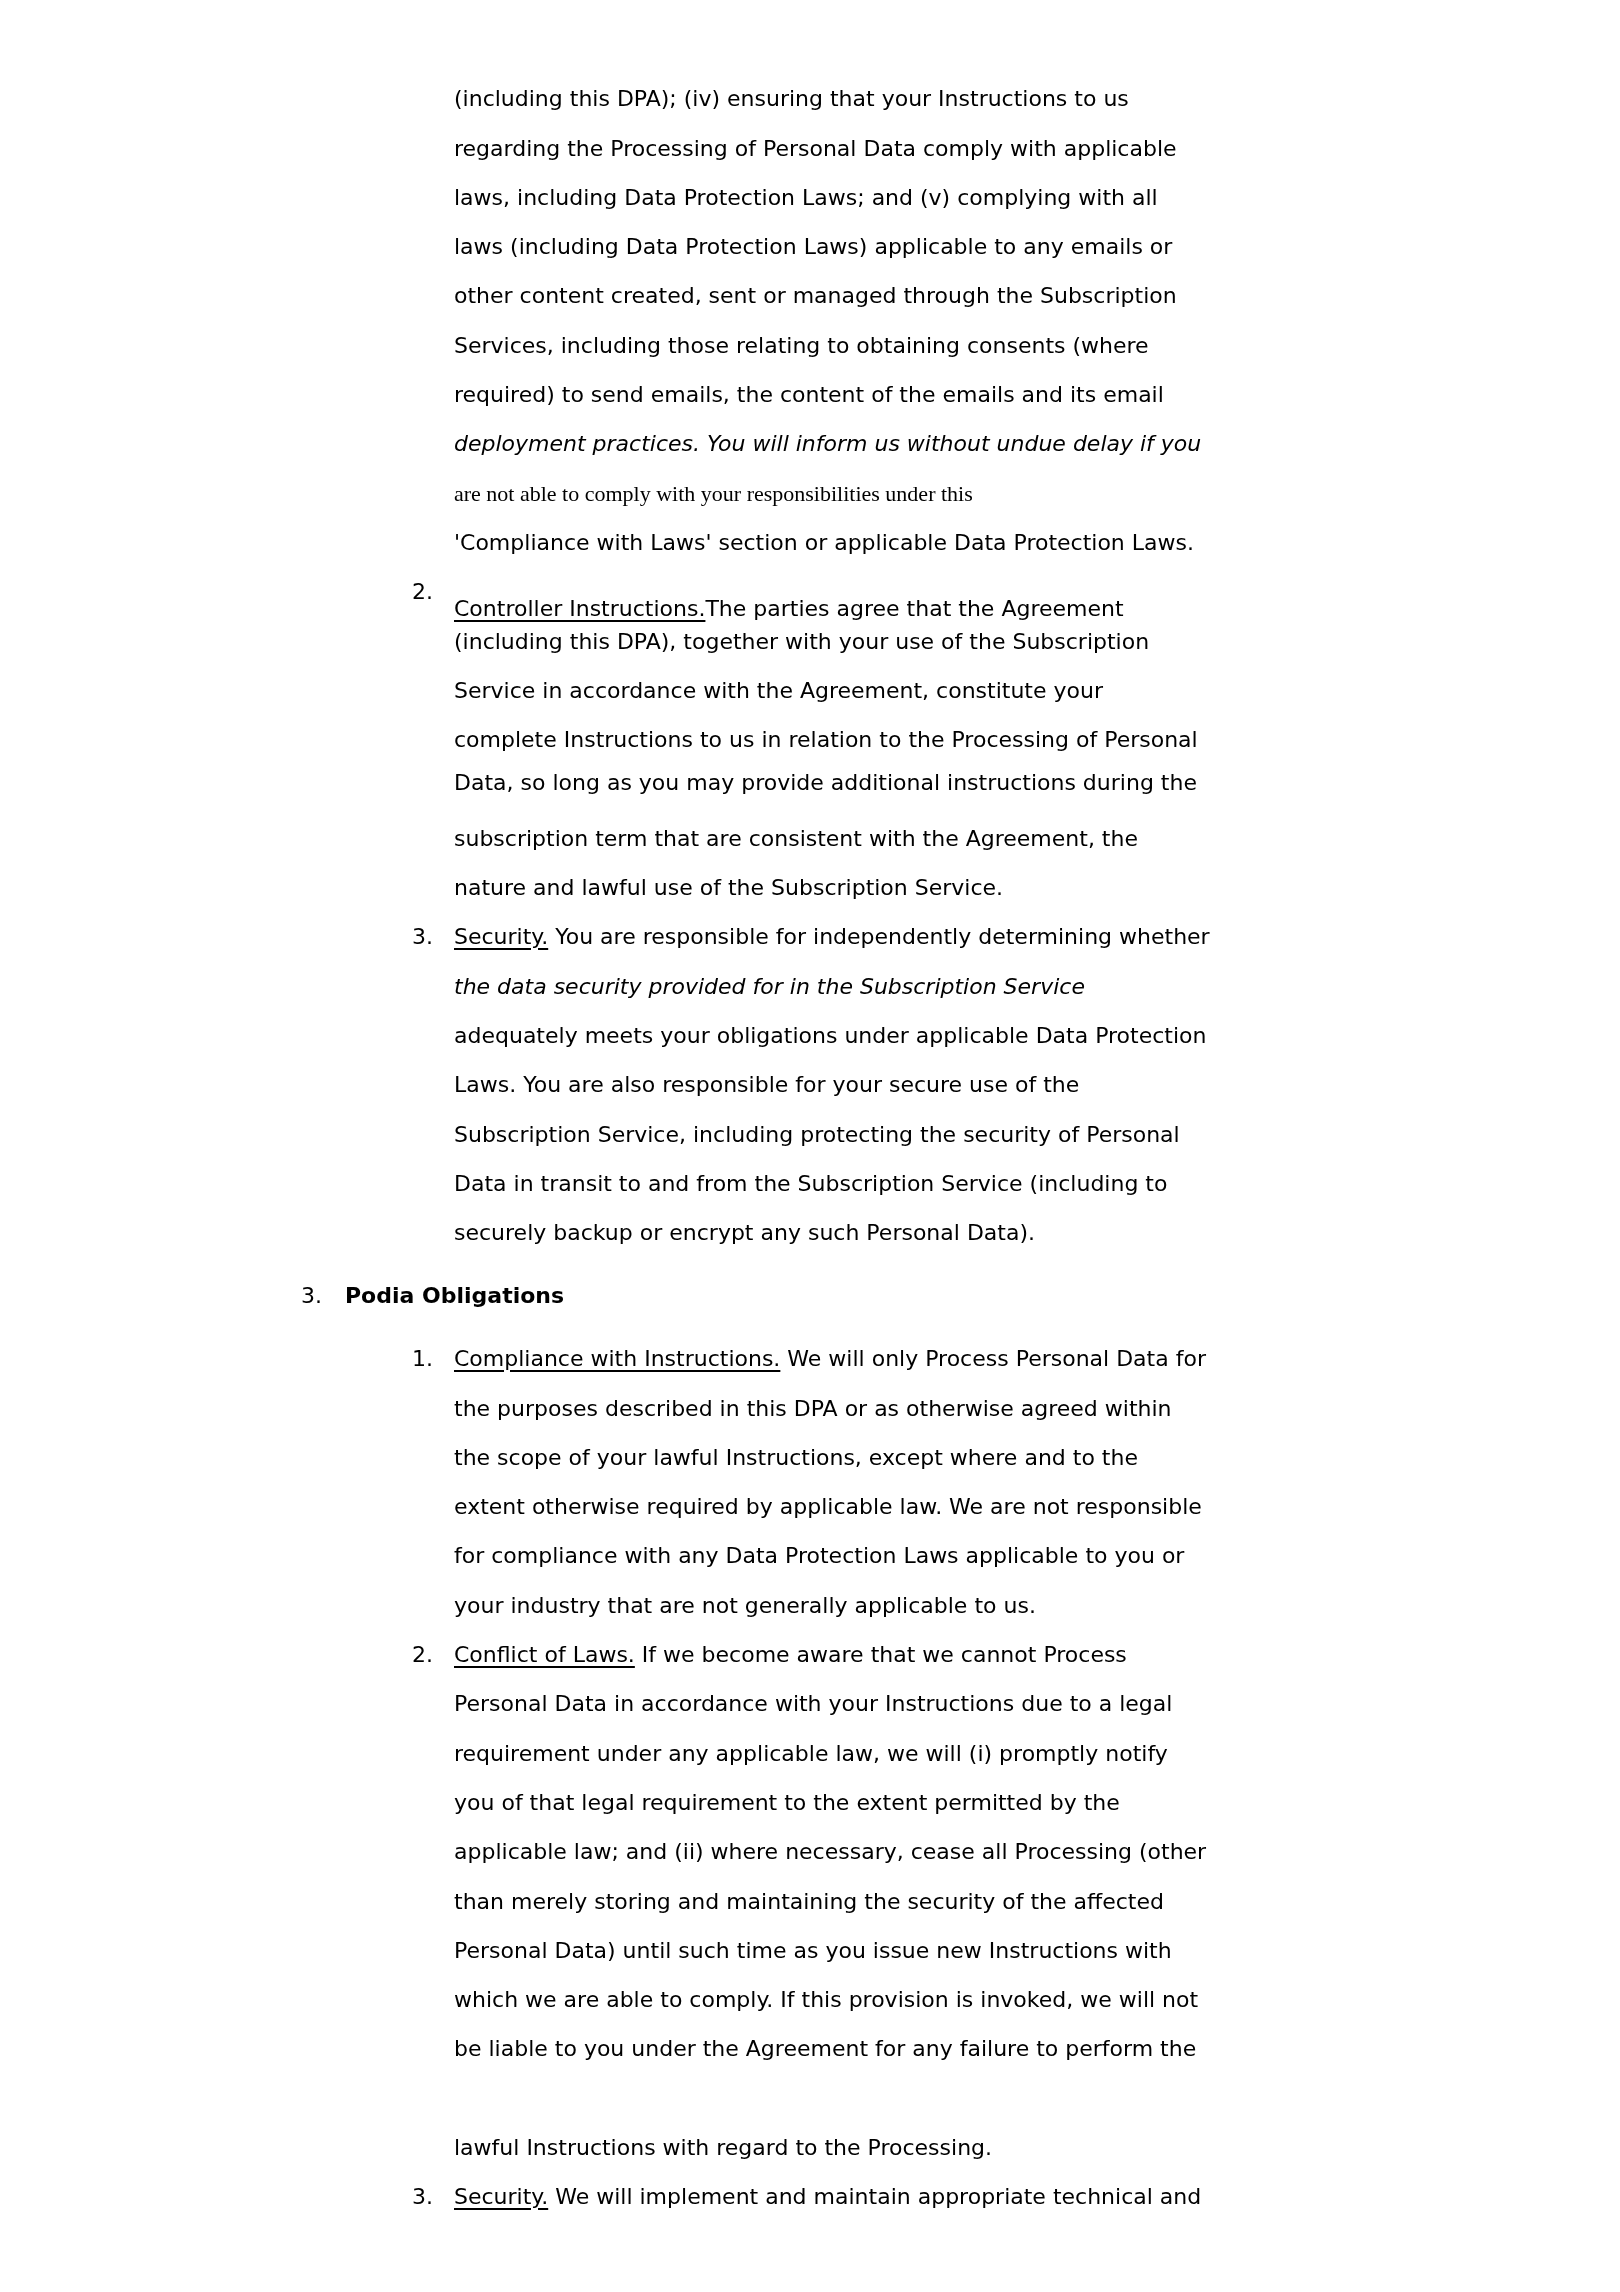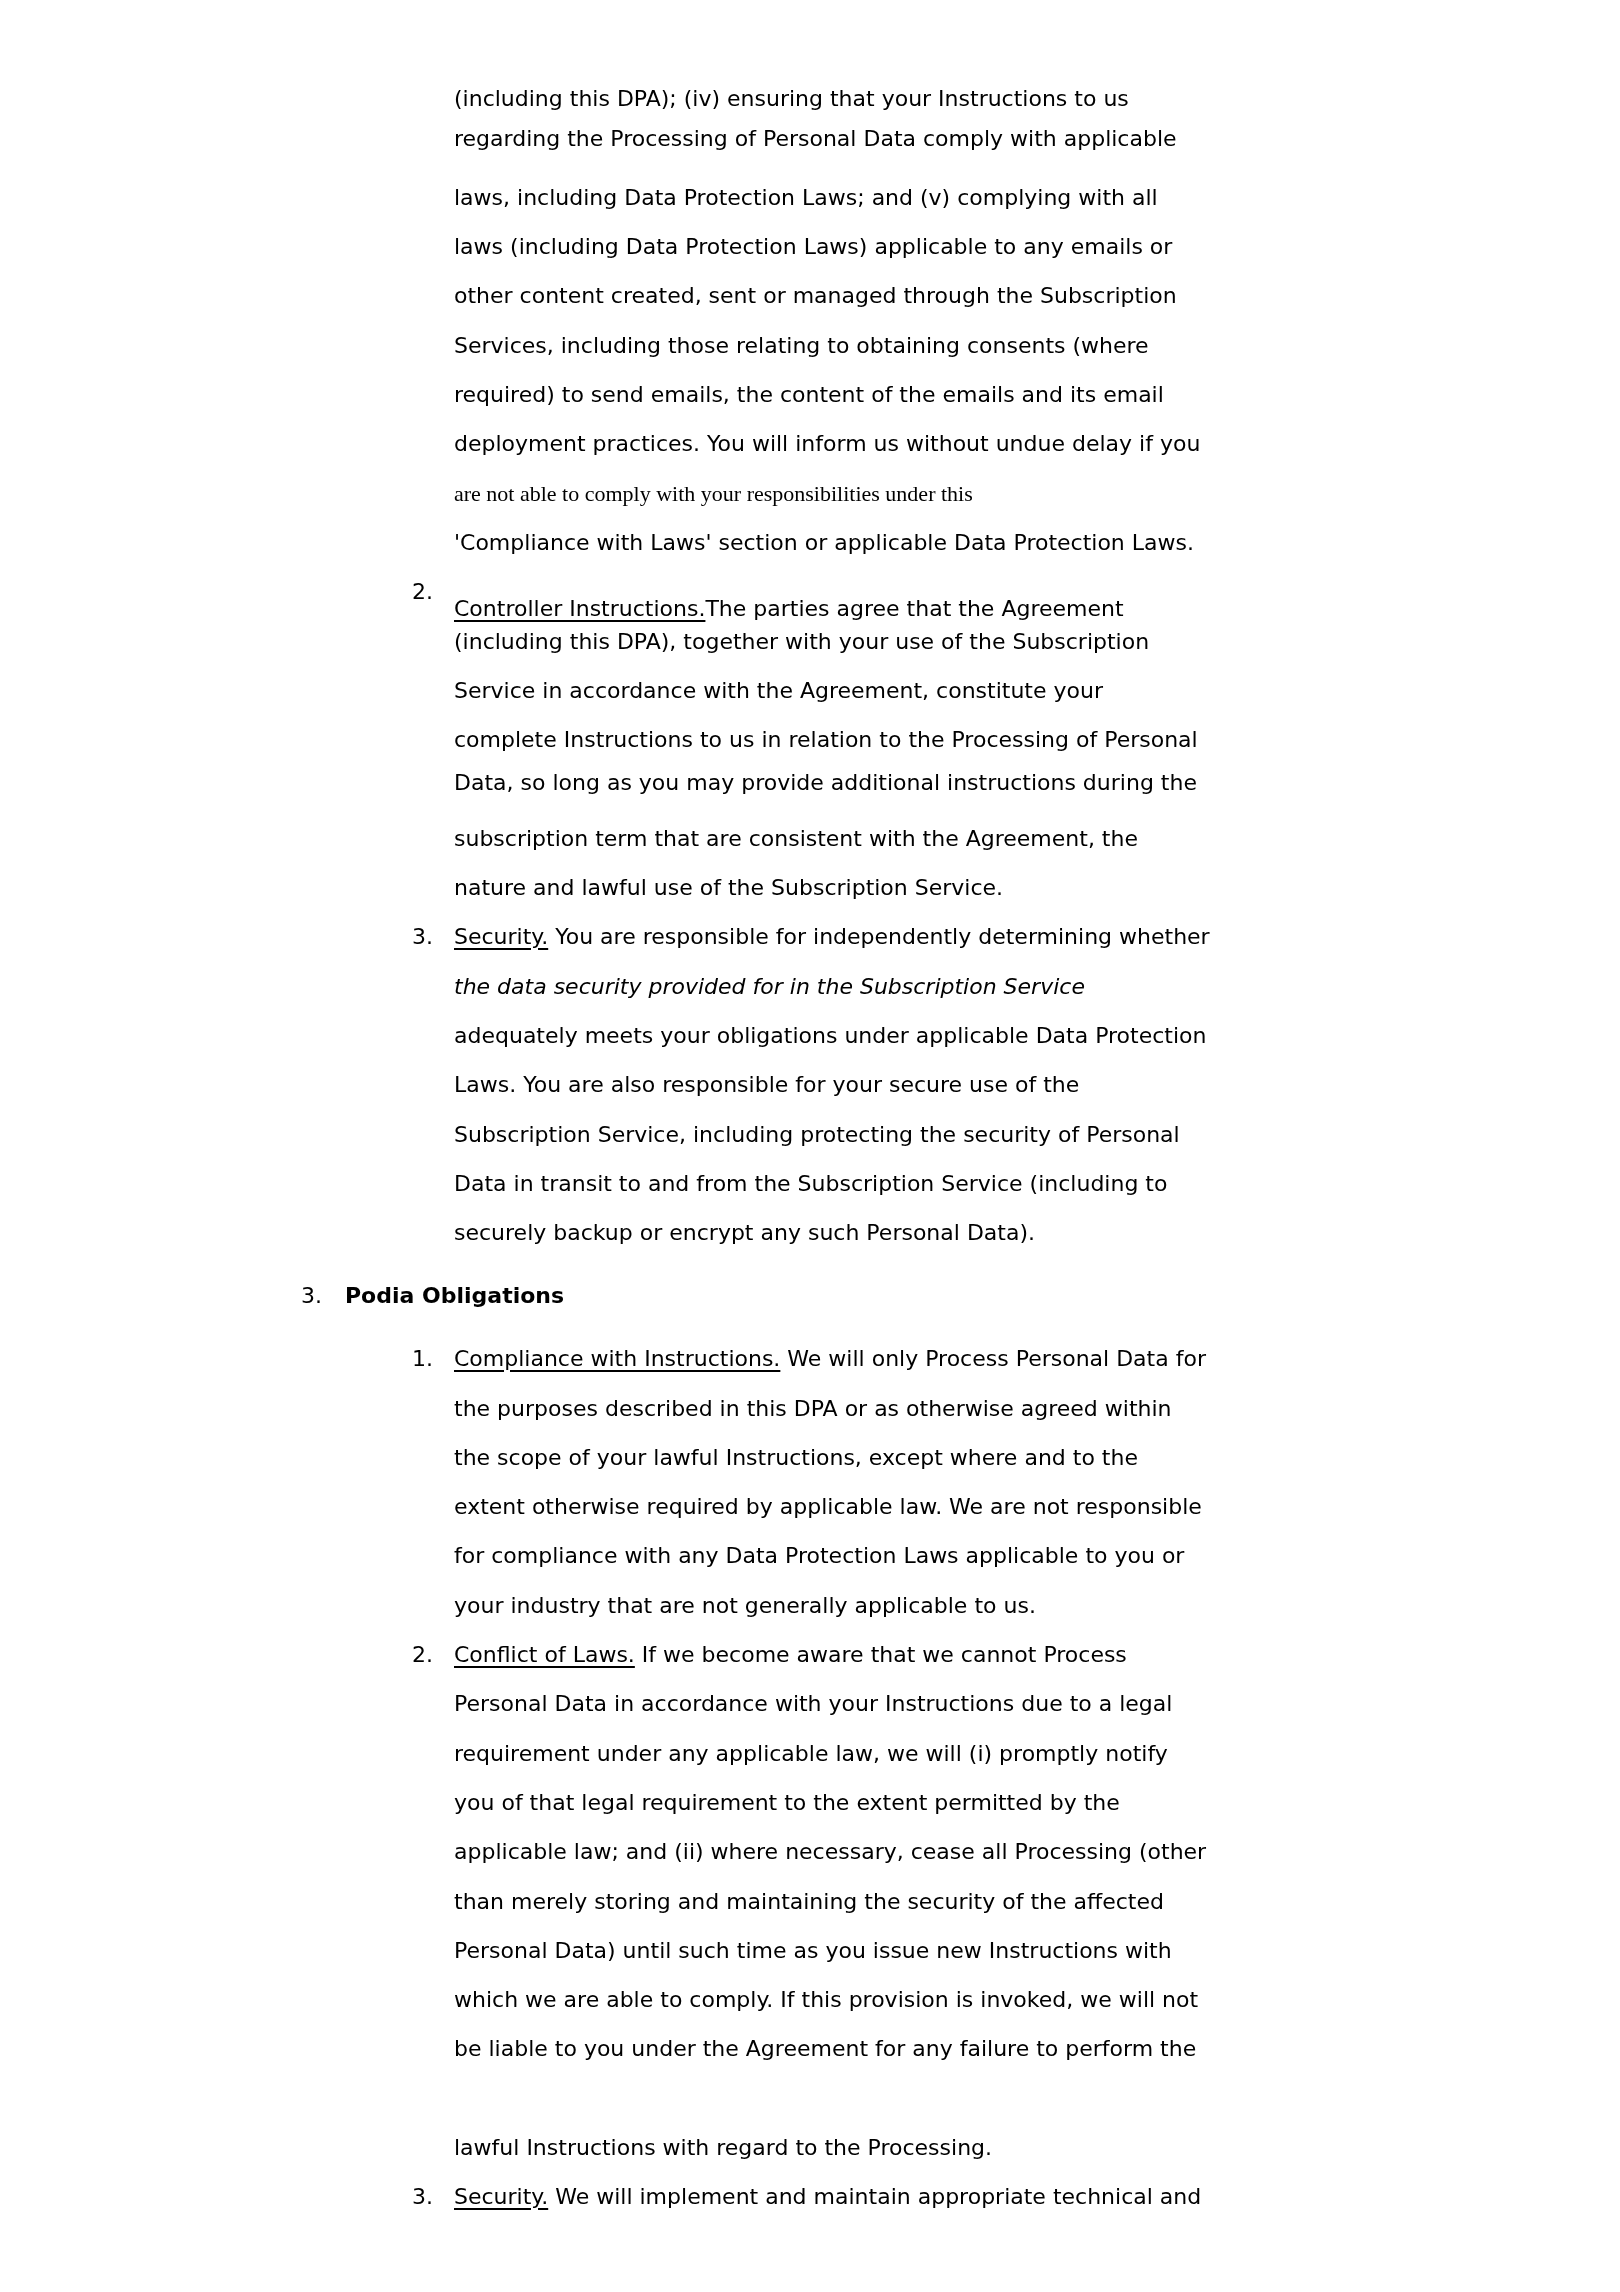--- a/index.html
+++ b/index.html
@@ -11,27 +11,27 @@
   .sub-num { left: 412px; }
   .sec-num { left: 301px; }
   .sec-title { position: absolute; left: 345px; font-weight: bold; line-height: 29px; white-space: pre; }
   u { text-decoration: underline; text-decoration-thickness: 2px; text-underline-offset: 3.9px; }
 </style>
 </head>
 <body>
 
 <div class="page" id="page">
     <div class="line" style="top: 84px;">(including this DPA); (iv) ensuring that your Instructions to us</div>
-    <div class="line" style="top: 124px; text-align: center;">regarding the Processing of Personal Data comply with applicable</div>
+    <div class="line" style="top: 134px; text-align: center;">regarding the Processing of Personal Data comply with applicable</div>
     <div class="line" style="top: 183px;">laws, including Data Protection Laws; and (v) complying with all</div>
     <div class="line" style="top: 232px;">laws (including Data Protection Laws) applicable to any emails or</div>
     <div class="line" style="top: 281px;">other content created, sent or managed through the Subscription</div>
     <div class="line" style="top: 331px;">Services, including those relating to obtaining consents (where</div>
     <div class="line" style="top: 380px;">required) to send emails, the content of the emails and its email</div>
-    <div class="line" style="top: 429px;">deployment practices. You will inform us without undue delay if you</div>
+    <div class="line" style="top: 429px; font-style: italic;">deployment practices. You will inform us without undue delay if you</div>
     <div class="line" style="top: 479px; font-family: Liberation Serif, serif;">are not able to comply with your responsibilities under this</div>
     <div class="line" style="top: 528px;">'Compliance with Laws' section or applicable Data Protection Laws.</div>
     <div class="num sub-num" style="top: 577px;">2.</div>
     <div class="line" style="top: 577px; margin-top: 17px;"><u>Controller Instructions.</u><span>The parties agree that the Agreement</span></div>
     <div class="line" style="top: 627px;">(including this DPA), together with your use of the Subscription</div>
     <div class="line" style="top: 676px;">Service in accordance with the Agreement, constitute your</div>
     <div class="line" style="top: 725px;">complete Instructions to us in relation to the Processing of Personal</div>
     <div class="line" style="top: 768px; text-align: center;">Data, so long as you may provide additional instructions during the</div>
     <div class="line" style="top: 824px;">subscription term that are consistent with the Agreement, the</div>
     <div class="line" style="top: 873px;">nature and lawful use of the Subscription Service.</div>

